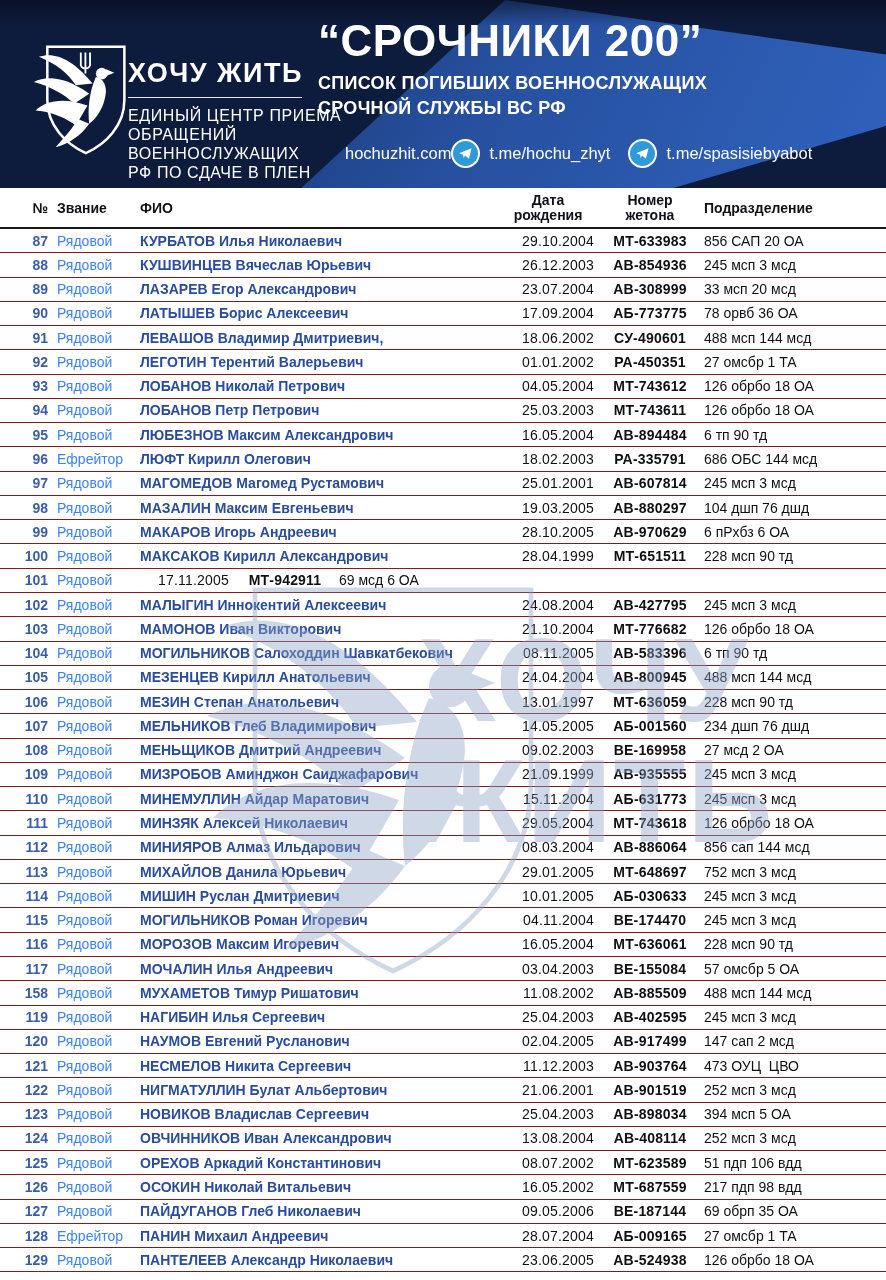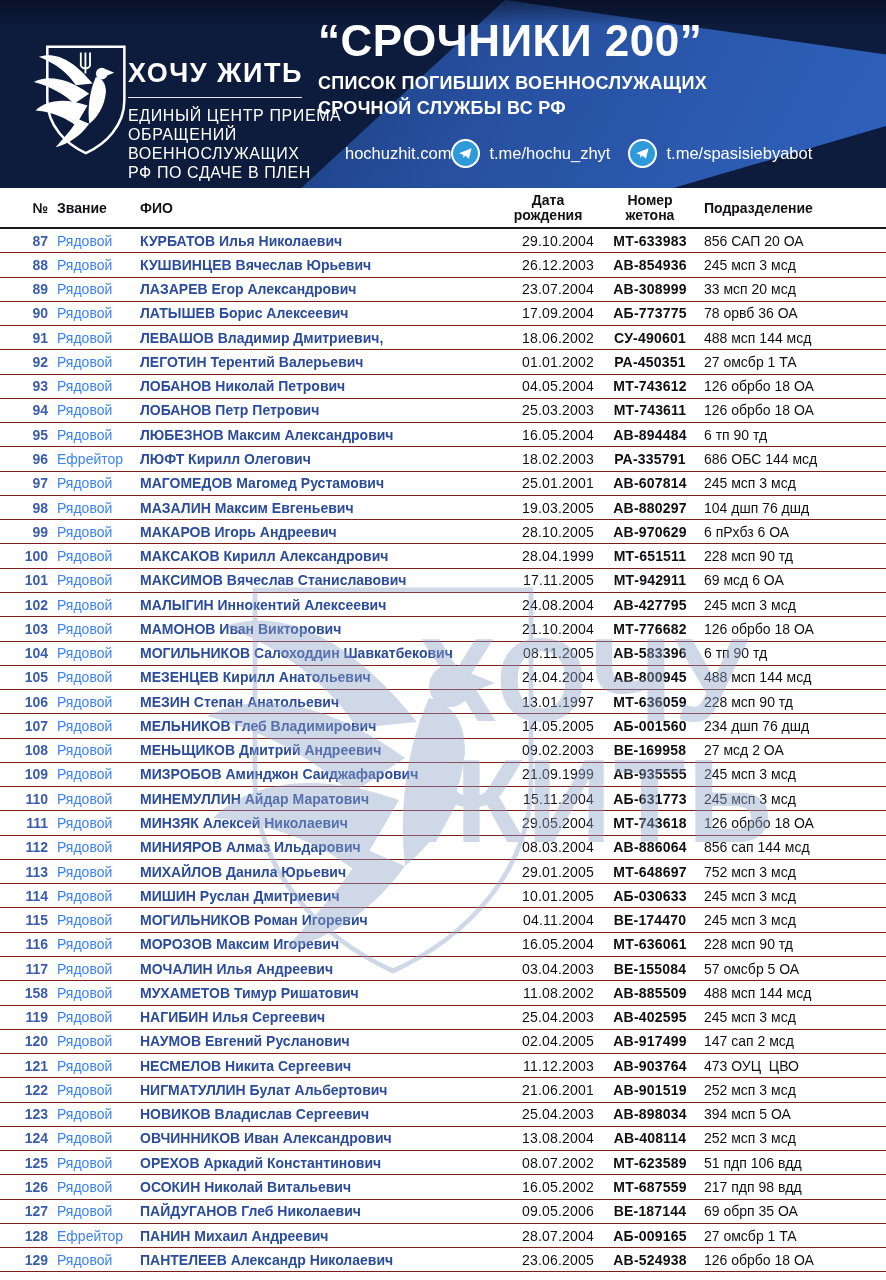--- a/index.html
+++ b/index.html
@@ -270,21 +270,20 @@
       <span class="c-rank">Рядовой</span>
       <span class="c-name">МАКСАКОВ Кирилл Александрович</span>
       <span class="c-dob">28.04.1999</span>
       <span class="c-tok">МТ-651511</span>
       <span class="c-unit">228 мсп 90 тд</span>
     </div>
 
     <div class="row">
       <span class="c-num">101</span>
       <span class="c-rank">Рядовой</span>
-      <span class="c-name">МАКСИМОВ Вячеслав Станиславович</span>
       <span class="c-dob">17.11.2005</span>
       <span class="c-tok">МТ-942911</span>
       <span class="c-unit">69 мсд 6 ОА</span>
     </div>
 
     <div class="row">
       <span class="c-num">102</span>
       <span class="c-rank">Рядовой</span>
       <span class="c-name">МАЛЫГИН Иннокентий Алексеевич</span>
       <span class="c-dob">24.08.2004</span>

